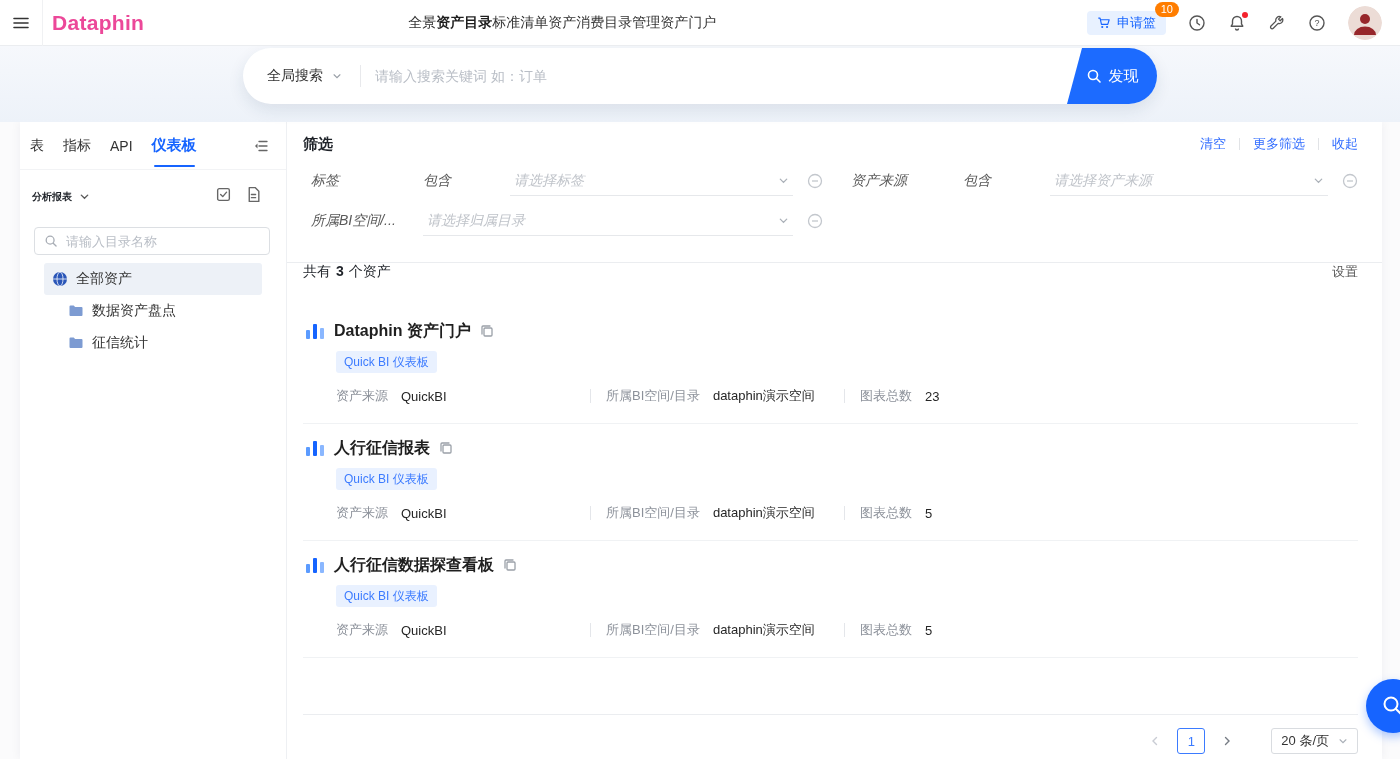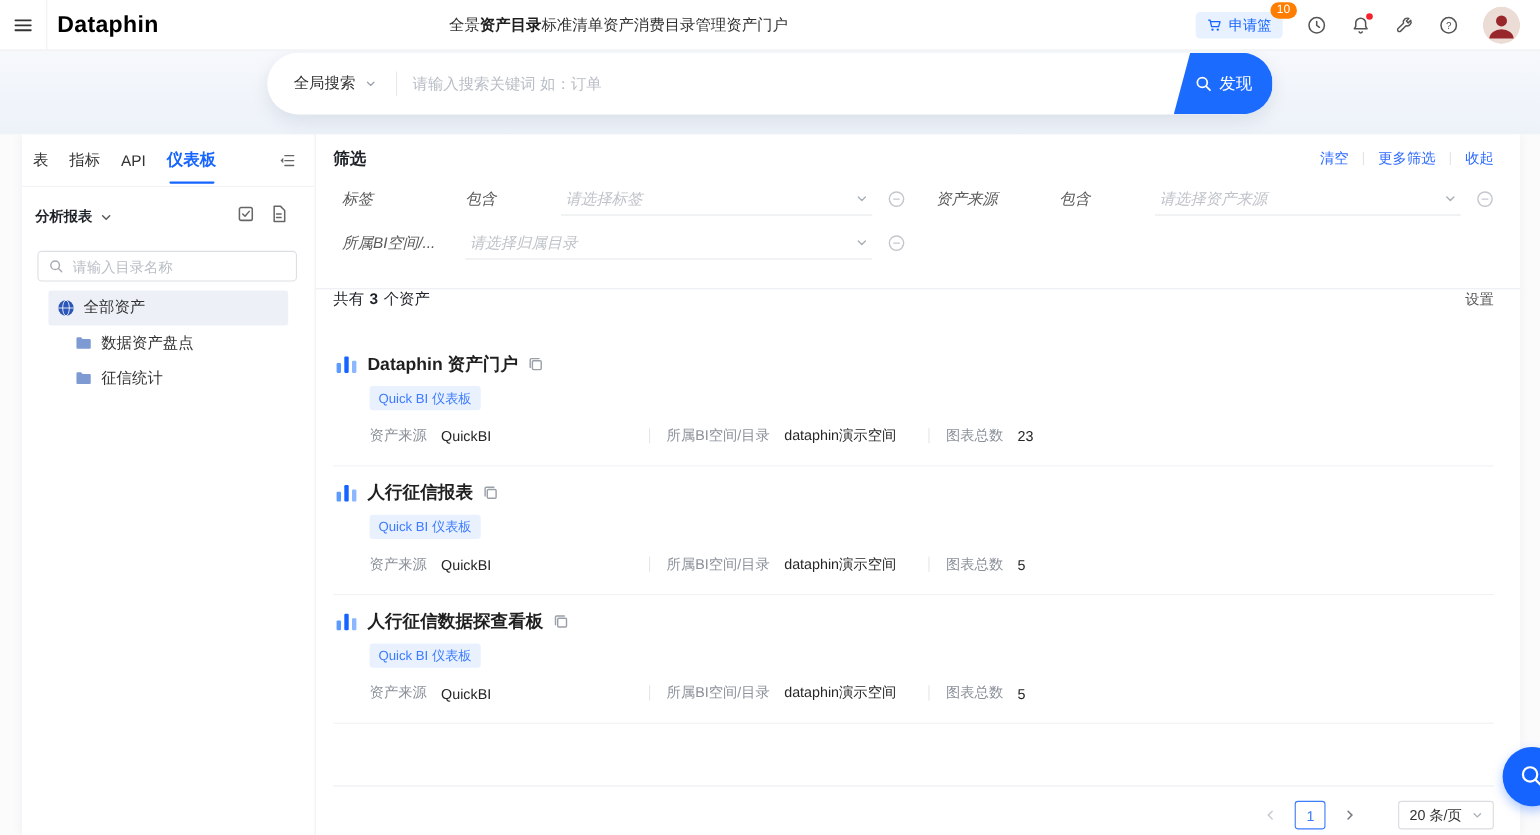--- a/index.html
+++ b/index.html
@@ -13,21 +13,21 @@
   input { font-family:"Liberation Sans", sans-serif; }
 
   
   .topbar {
     position:absolute; top:0; left:0; right:0; height:46px;
     background:#fff; border-bottom:1px solid #ebedf0;
     display:flex; align-items:center; z-index:6;
   }
   .hamburger { width:42px; height:46px; display:flex; align-items:center; justify-content:center; }
   .tb-divider { width:1px; height:46px; background:#f0f1f3; }
-  .logo { margin-left:9px; font-size:21px; font-weight:700; color:#000000; letter-spacing:.3px;text-align:center; }
+  .logo { margin-left:9px; font-size:21px; font-weight:700; color:#ec4899; letter-spacing:.3px;text-align:center; }
   .nav { display:flex; align-items:center; margin-left:264px; font-size:14px; color:#333; }
   .nav-item.active { font-weight:700; color:#1f1f1f; }
   .topbar-right { margin-left:auto; display:flex; align-items:center; gap:22px; padding-right:18px; }
   .basket-btn {
     position:relative; display:flex; align-items:center; gap:6px;
     background:#e8f1ff; color:#1664ff; font-size:13px;
     height:24px; padding:0 10px; border-radius:4px;
   }
   .basket-badge {
     position:absolute; top:-9px; right:-13px;
@@ -74,21 +74,21 @@
     padding:0 17px 0 10px; border-bottom:1px solid #f2f3f5;
   }
   .side-tab { font-size:14px; color:#333; position:relative; height:48px; display:flex; align-items:center; }
   .side-tab.active { color:#1664ff; font-weight:700; font-size:15px; }
   .side-tab.active::after {
     content:""; position:absolute; left:2px; right:2px; bottom:3px;
     height:2px; background:#1664ff; border-radius:1px;
   }
   .tabs-tool { margin-left:auto; display:flex; align-items:center; }
   .group-row { margin:16px 24px 0 12px; display:flex; align-items:center; gap:7px; }
-  .group-title { font-size:13px; font-weight:700; color:#1f2329; }
+  .group-title { font-size:10px; font-weight:700; color:#1f2329; }
   .group-icons { margin-left:auto; display:flex; align-items:center; gap:13px; }
   .side-search {
     margin:20px 16px 0 14px; height:28px;
     border:1px solid #dcdfe3; border-radius:4px;
     display:flex; align-items:center; gap:8px; padding:0 9px; background:#fff;
   }
   .side-search input { flex:1; border:0; outline:none; font-size:13px; color:#333; background:transparent; }
   .side-search input::placeholder { color:#b9bec6; }
   .tree { margin-top:8px; }
   .tree-item {

